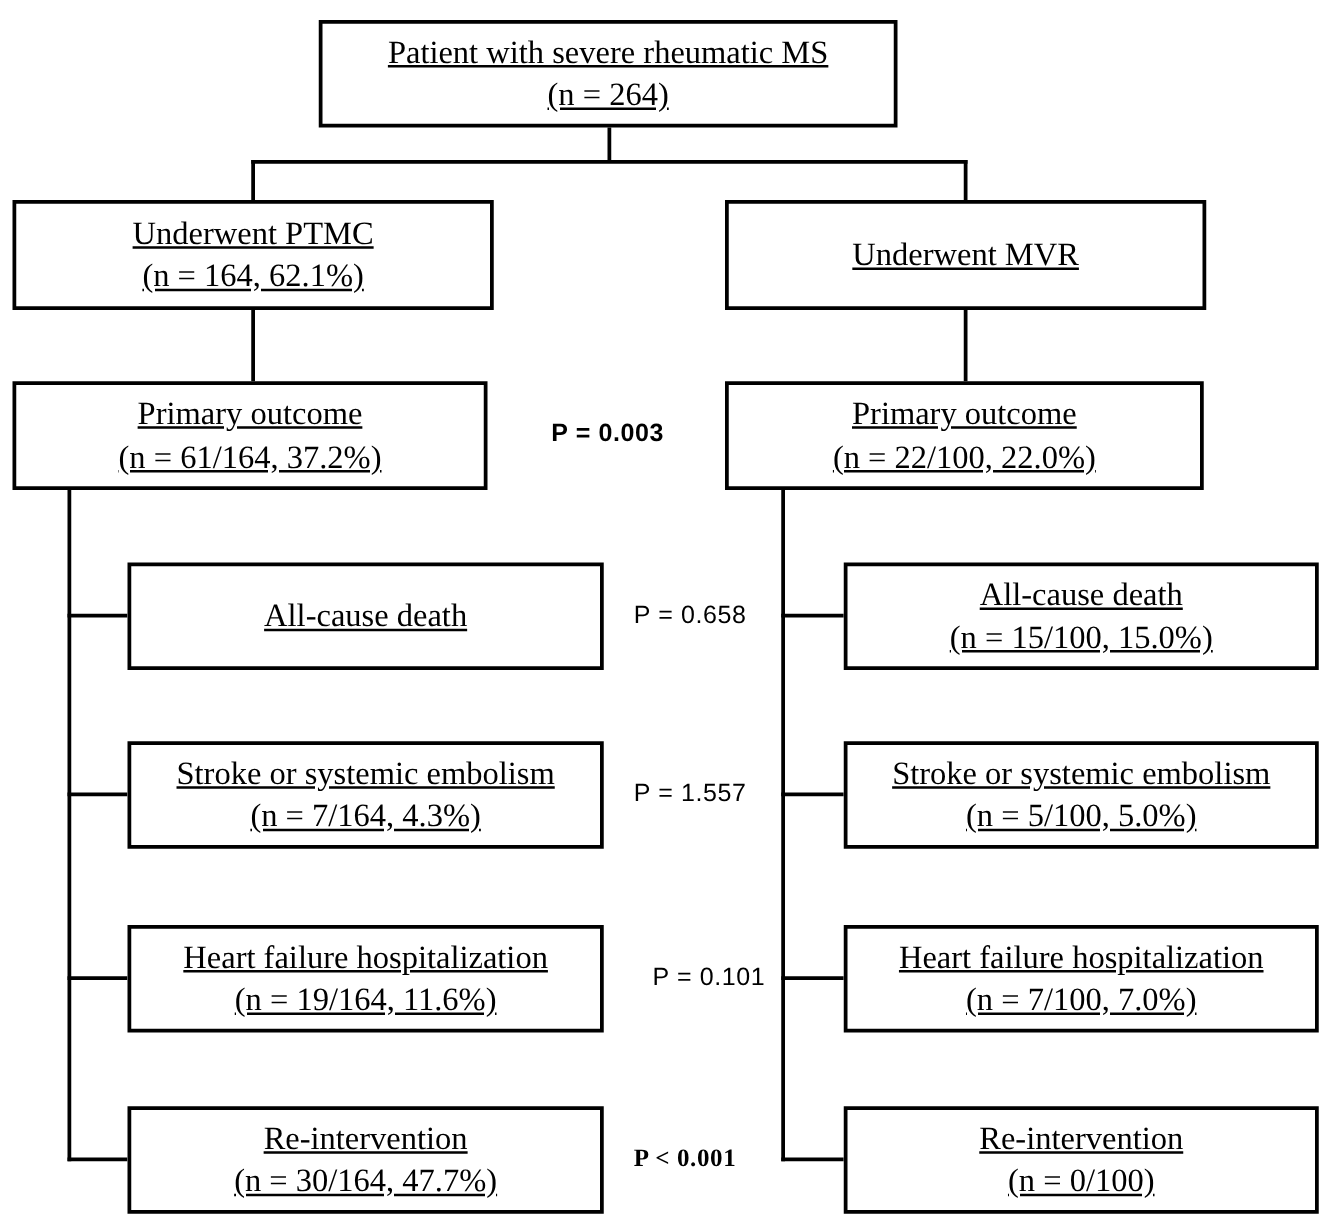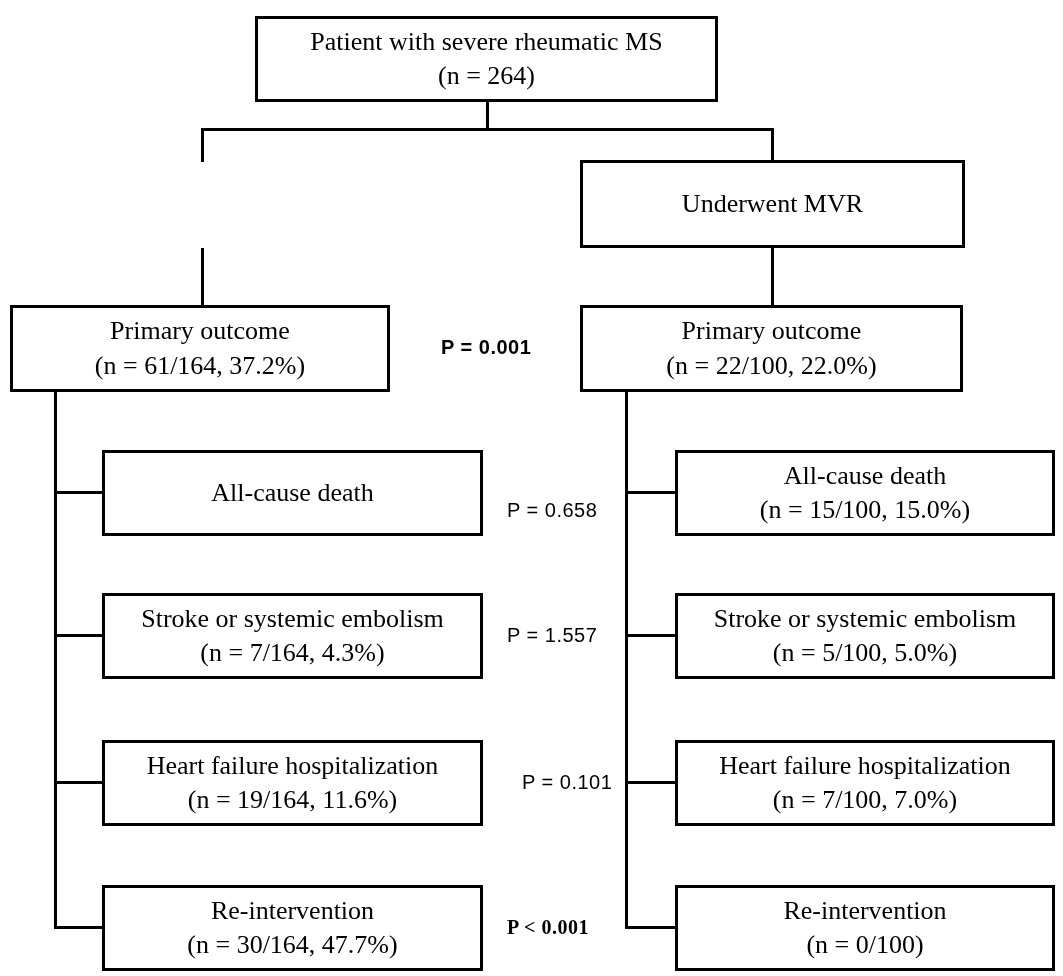--- a/index.html
+++ b/index.html
@@ -21,20 +21,21 @@
     border: 3px solid #000000;
     background: #ffffff;
     display: flex;
     flex-direction: column;
     align-items: center;
     justify-content: center;
     text-align: center;
     font-size: 26px;
     line-height: 1.32;
     box-sizing: border-box;
+    text-decoration: underline;
   }
   .box .t1, .box .t2 { white-space: nowrap; }
   .line {
     position: absolute;
     background: #000000;
   }
   .v { width: 3px; }
   .h { height: 3px; }
   .pval {
     position: absolute;
@@ -54,20 +55,24 @@
   <div class="box" style="left:255px; top:16px; width:463px; height:86px;">
     <div class="t1">Patient with severe rheumatic MS</div>
     <div class="t2">(n = 264)</div>
   </div>
 
   <div class="line v" style="left:486px; top:102px; height:28px;"></div>
   <div class="line h" style="left:201px; top:128px; width:573px;"></div>
   <div class="line v" style="left:201px; top:128px; height:34px;"></div>
   <div class="line v" style="left:771px; top:128px; height:34px;"></div>
 
+  <div class="box" style="left:10px; top:160px; width:385px; height:88px;">
+    <div class="t1">Underwent PTMC</div>
+    <div class="t2">(n = 164, 62.1%)</div>
+  </div>
   <div class="box" style="left:580px; top:160px; width:385px; height:88px;">
     <div class="t1">Underwent MVR</div>
   </div>
 
   <div class="line v" style="left:201px; top:248px; height:59px;"></div>
   <div class="line v" style="left:771px; top:248px; height:59px;"></div>
 
   <div class="box" style="left:10px; top:305px; width:380px; height:87px;">
     <div class="t1">Primary outcome</div>
     <div class="t2">(n = 61/164, 37.2%)</div>
@@ -116,19 +121,19 @@
   </div>
   <div class="box" style="left:675px; top:740px; width:380px; height:86px;">
     <div class="t1">Heart failure hospitalization</div>
     <div class="t2">(n = 7/100, 7.0%)</div>
   </div>
   <div class="box" style="left:675px; top:885px; width:380px; height:86px;">
     <div class="t1">Re-intervention</div>
     <div class="t2">(n = 0/100)</div>
   </div>
 
-  <div class="pval bold" style="left:441px; top:336px;">P = 0.001</div>
-  <div class="pval" style="left:507px; top:499px;">P = 0.658</div>
+  <div class="pval bold" style="left:441px; top:336px;">P = 0.003</div>
+  <div class="pval" style="left:507px; top:481px;">P = 0.658</div>
   <div class="pval" style="left:507px; top:624px;">P = 1.557</div>
   <div class="pval" style="left:490px; top:771px;margin-left:32px;">P = 0.101</div>
   <div class="pval bold" style="left:507px; top:916px;font-family:Liberation Serif, serif;">P &lt; 0.001</div>
 
 </div>
 
 </body></html>

